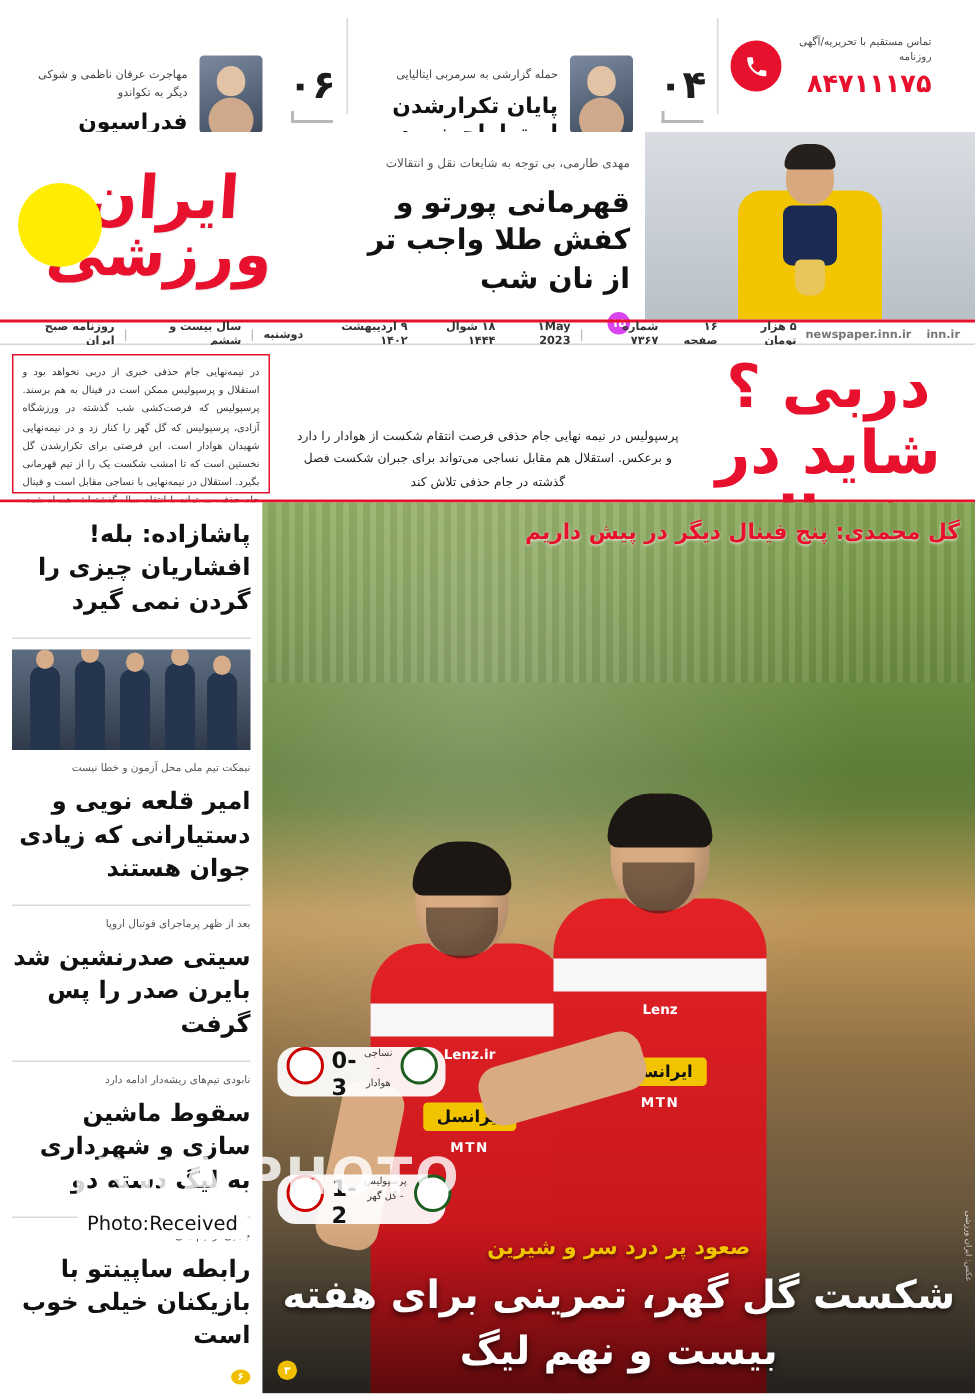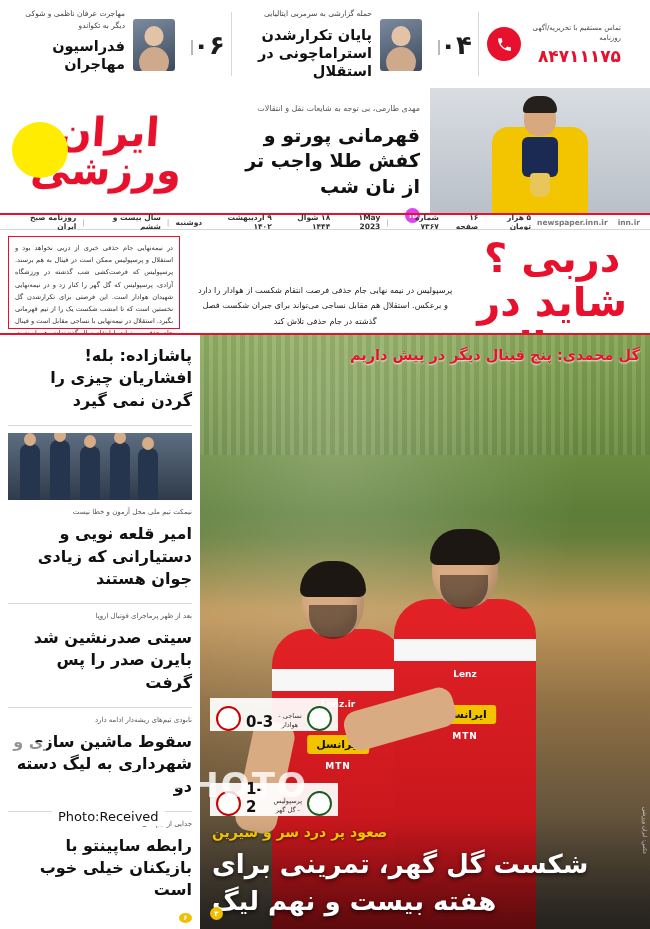--- a/index.html
+++ b/index.html
@@ -27,20 +27,21 @@
     background: #ffffff;
     border-bottom: 1px solid #e3e3e3;
     display: flex;
     flex-direction: row-reverse;
     align-items: stretch;
   }
   .strip-cell {
     position: relative;
     padding: 8px 10px 6px 10px;
     box-sizing: border-box;
+    margin-top: 36px;
   }
   .strip-divider {
     width: 1px;
     background: #d8d8d8;
     margin: 12px 0;
   }
   .strip-kicker {
     font-size: 7.5px;
     line-height: 1.55;
     color: #444;
@@ -58,20 +59,21 @@
   }
   .strip-num {
     font-size: 26px;
     font-weight: bold;
     color: #1d1d1d;
     letter-spacing: -1px;
     line-height: 1;
   }
   .num-box {
     display: flex;
+    flex-direction: column;
     align-items: center;
     justify-content: center;
     width: 46px;
   }
   .num-corner {
     width: 26px;
     height: 13px;
     margin-top: 4px;
     border-left: 2px solid #b9b9b9;
     border-bottom: 2px solid #b9b9b9;
@@ -337,21 +339,21 @@
     position: absolute;
     top: 333px; left: 0;
     width: 650px;
     height: 596px;
     display: flex;
     flex-direction: row-reverse;
     border-top: 2px solid #e8112d;
     box-sizing: border-box;
   }
   .left-col {
-    width: 200px;
+    width: 175px;
     box-sizing: border-box;
     padding: 6px 8px;
     background: #fff;
     display: flex;
     flex-direction: column;
     direction: rtl;
   }
   .side-item { padding-bottom: 7px; }
   .side-kicker {
     font-size: 7px;
@@ -504,27 +506,27 @@
   .p-arm {
     position: absolute;
     background: #d9ab82;
     border-radius: 14px;
   }
 
   
   .score-box {
     position: absolute;
     left: 10px;
-    width: 128px;
+    width: 112px;
     height: 33px;
     background: rgba(255,255,255,.93);
-    border-radius: 0;
+    border-radius: 12px;
     display: flex;
     flex-direction: row-reverse;
-    align-items: flex-end;
+    align-items: flex-start;
     padding: 0 6px;
     box-sizing: border-box;
     gap: 5px;
     direction: rtl;
   }
   .sb-logo {
     width: 21px; height: 21px;
     border-radius: 50%;
     border: 2px solid #c00;
     flex: none;
@@ -556,21 +558,21 @@
     line-height: 1.45;
     text-align: right;
     direction: rtl;
     text-shadow: 0 1px 2px rgba(255,255,255,.85);
   }
   .photo-foot {
     position: absolute;
     left: 0; right: 0; bottom: 0;
     padding: 8px 12px 10px 12px;
     direction: rtl;
-    text-align: left;
+    text-align: center;
     background: linear-gradient(180deg, rgba(0,0,0,0) 0%, rgba(0,0,0,.18) 45%, rgba(0,0,0,.42) 100%);
   }
   .pf-kicker {
     color: #f2c400;
     font-size: 14px;
     font-weight: bold;
     line-height: 1.4;
     text-shadow: 0 1px 3px rgba(0,0,0,.6);
   }
   .pf-title {

